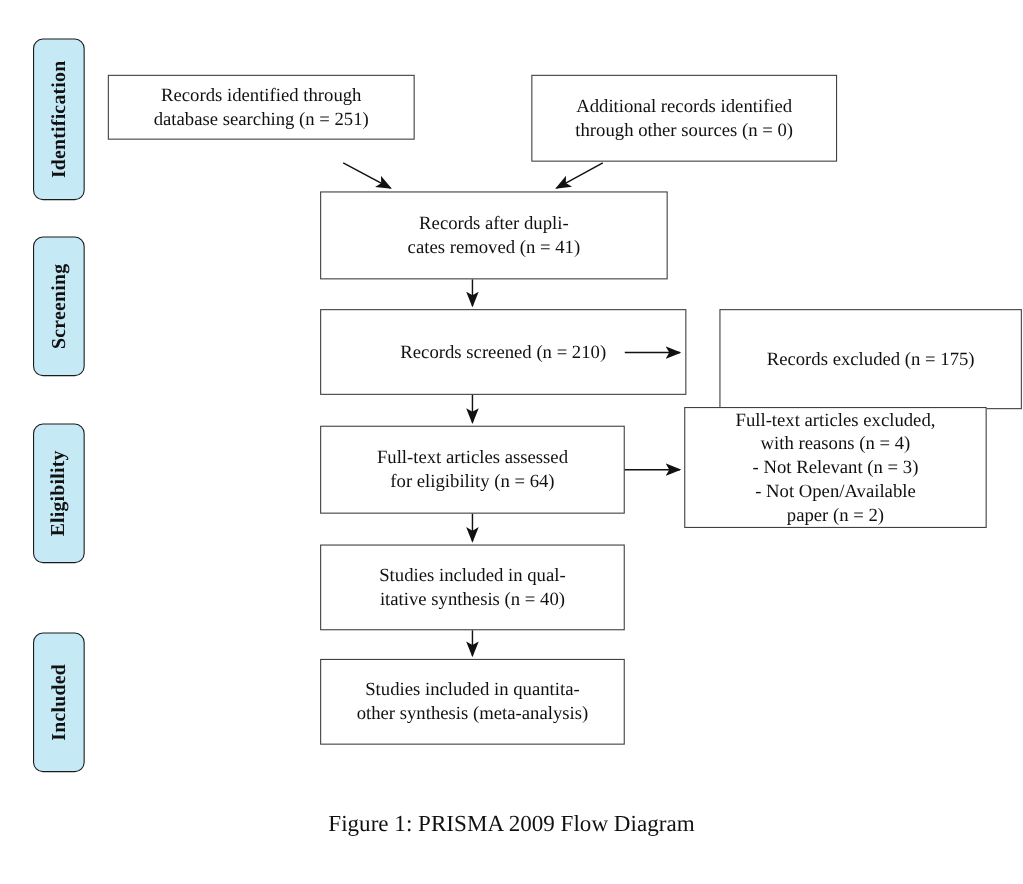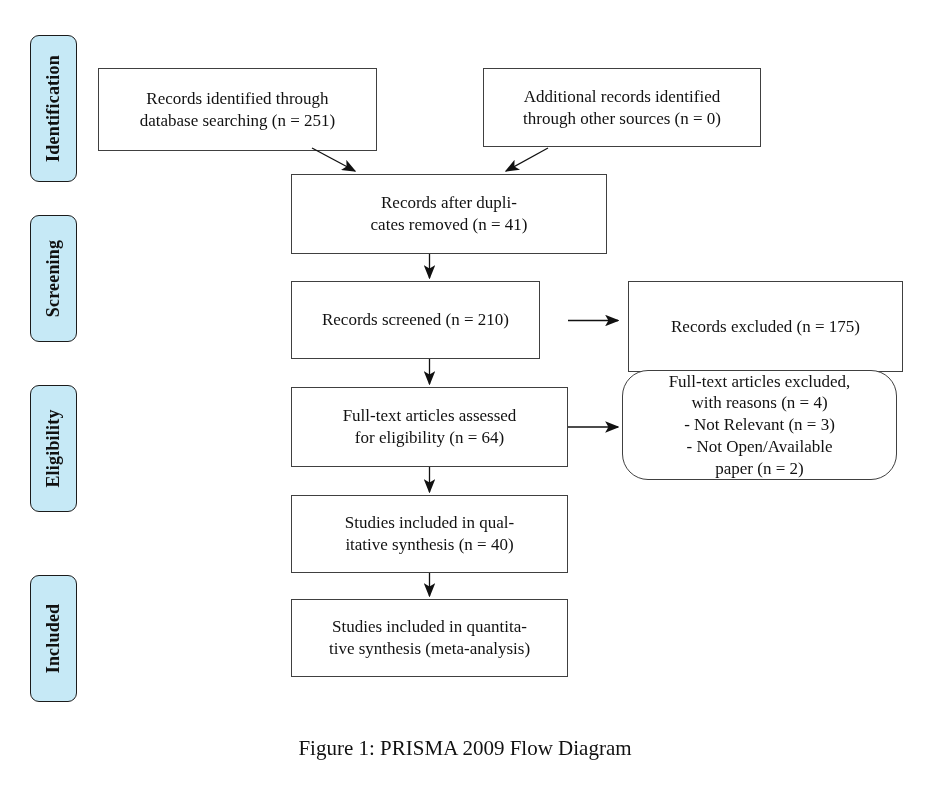--- a/index.html
+++ b/index.html
@@ -73,64 +73,64 @@
   <div class="stage" style="left:30px;top:215px;width:47px;height:127px;">
     <span>Screening</span>
   </div>
   <div class="stage" style="left:30px;top:385px;width:47px;height:127px;">
     <span>Eligibility</span>
   </div>
   <div class="stage" style="left:30px;top:575px;width:47px;height:127px;">
     <span>Included</span>
   </div>
 
-  <div class="flow-box" style="left:98px;top:68px;width:279px;height:83px;">
+  <div class="flow-box" style="left:98px;top:68px;width:279px;height:59px;">
     <span>Records identified through
 database searching (n = 251)</span>
   </div>
 
   <div class="flow-box" style="left:483px;top:68px;width:278px;height:79px;">
     <span>Additional records identified
 through other sources (n = 0)</span>
   </div>
 
   <div class="flow-box" style="left:291px;top:174px;width:316px;height:80px;">
     <span>Records after dupli-
 cates removed (n = 41)</span>
   </div>
 
-  <div class="flow-box" style="left:291px;top:281px;width:249px;height:78px;">
+  <div class="flow-box" style="left:291px;top:281px;width:333px;height:78px;">
     <span>Records screened (n = 210)</span>
   </div>
 
-  <div class="flow-box" style="left:628px;top:281px;width:275px;height:91px;">
+  <div class="flow-box" style="left:654px;top:281px;width:275px;height:91px;">
     <span>Records excluded (n = 175)</span>
   </div>
 
   <div class="flow-box" style="left:291px;top:387px;width:277px;height:80px;">
     <span>Full-text articles assessed
 for eligibility (n = 64)</span>
   </div>
 
-  <div class="flow-box" style="left:622px;top:370px;width:275px;height:110px;border-radius:26px;">
+  <div class="flow-box" style="left:622px;top:370px;width:275px;height:110px;">
     <span>Full-text articles excluded,
 with reasons (n = 4)
 - Not Relevant (n = 3)
 - Not Open/Available
 paper (n = 2)</span>
   </div>
 
   <div class="flow-box" style="left:291px;top:495px;width:277px;height:78px;">
     <span>Studies included in qual-
 itative synthesis (n = 40)</span>
   </div>
 
   <div class="flow-box" style="left:291px;top:599px;width:277px;height:78px;">
     <span>Studies included in quantita-
-tive synthesis (meta-analysis)</span>
+other synthesis (meta-analysis)</span>
   </div>
 
   <svg class="arrows" viewBox="0 0 930 804" aria-hidden="true">
     <defs>
       <marker id="ah" viewBox="0 0 10 8" markerWidth="11" markerHeight="9" refX="9" refY="4" orient="auto">
         <path d="M0,0 L10,4 L0,8 L2.3,4 Z" fill="currentColor"></path>
       </marker>
     </defs>
     <line x1="312" y1="148" x2="355" y2="171" stroke="currentColor" stroke-width="1.3" marker-end="url(#ah)"></line>
     <line x1="548" y1="148" x2="506" y2="171" stroke="currentColor" stroke-width="1.3" marker-end="url(#ah)"></line>

